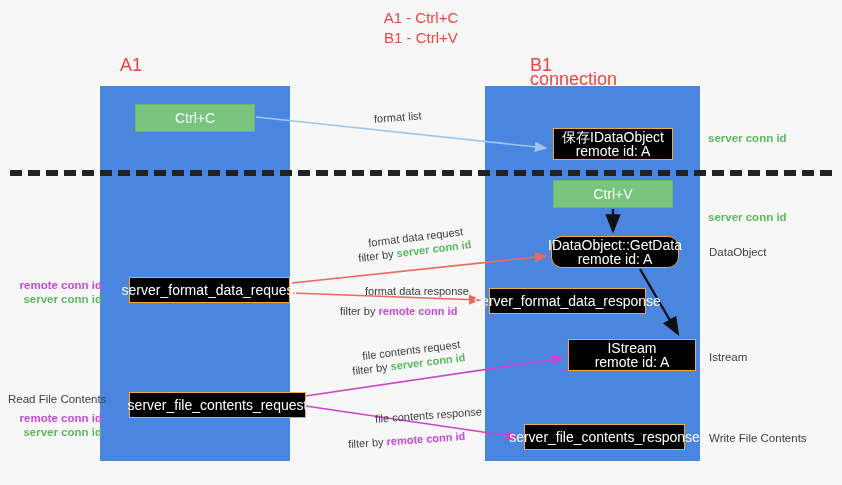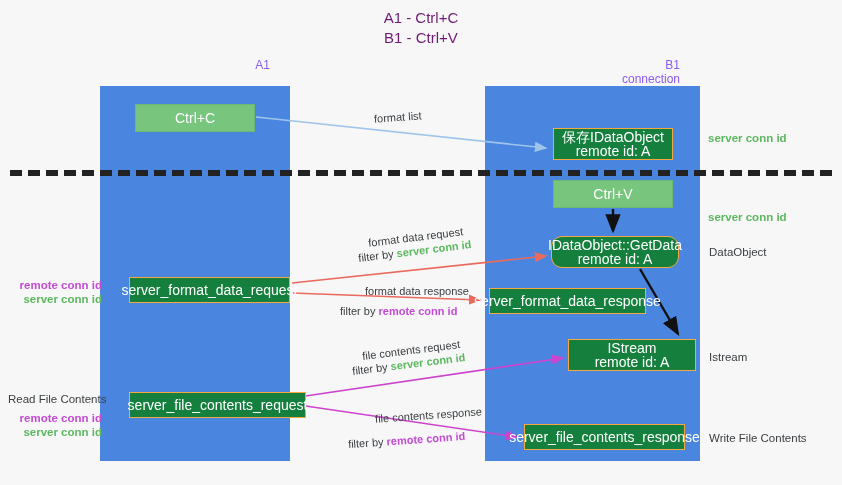--- a/index.html
+++ b/index.html
@@ -9,45 +9,45 @@
     font-family:"Liberation Sans","DejaVu Sans",sans-serif;
     position:relative;overflow:hidden;
     -webkit-font-smoothing:antialiased;
   }
   #stage{position:absolute;left:0;top:0;width:842px;height:485px;}
   .abs{position:absolute;}
 
   
   #title{
     left:0;top:8px;width:842px;text-align:center;
-    font-size:15px;color:#701a75;line-height:20px;
+    font-size:15px;color:#ef4444;line-height:20px;
   }
 
   
   .col-head{
-    font-size:12px;color:#8b5cf6;text-align:right;line-height:14px;
+    font-size:18px;color:#ef4444;text-align:left;line-height:14px;
   }
   #head-a1{left:120px;top:58px;width:150px;}
   #head-b1{left:530px;top:58px;width:150px;}
 
   
   .lane{background:#4a86e0;}
   #lane-a{left:100px;top:86px;width:190px;height:375px;}
   #lane-b{left:485px;top:86px;width:215px;height:375px;}
 
   
   .node{
     box-sizing:border-box;
     display:flex;align-items:center;justify-content:center;
     flex-direction:column;
     color:#ffffff;font-size:14px;line-height:14px;
     text-align:center;padding:2px 4px;
   }
   .green{background:#78c67d;border:1px solid #6cb871;}
-  .orange{background:#15803d;border:1px solid #f5a83f;}
+  .orange{background:#000000;border:1px solid #f5a83f;}
 
   #box-ctrlc{left:135px;top:104px;width:120px;height:28px;}
   #box-save-ido{left:553px;top:128px;width:120px;height:32px;}
   #box-ctrlv{left:553px;top:180px;width:120px;height:28px;}
   #box-getdata{left:551px;top:236px;width:128px;height:32px;border-radius:11px;}
   #box-istream{left:568px;top:339px;width:128px;height:32px;}
   #box-sfdreq{left:129px;top:277px;width:161px;height:26px;}
   #box-sfdresp{left:489px;top:288px;width:157px;height:26px;}
   #box-sfcreq{left:129px;top:392px;width:177px;height:26px;}
   #box-sfcresp{left:524px;top:424px;width:161px;height:26px;align-items:center;}

